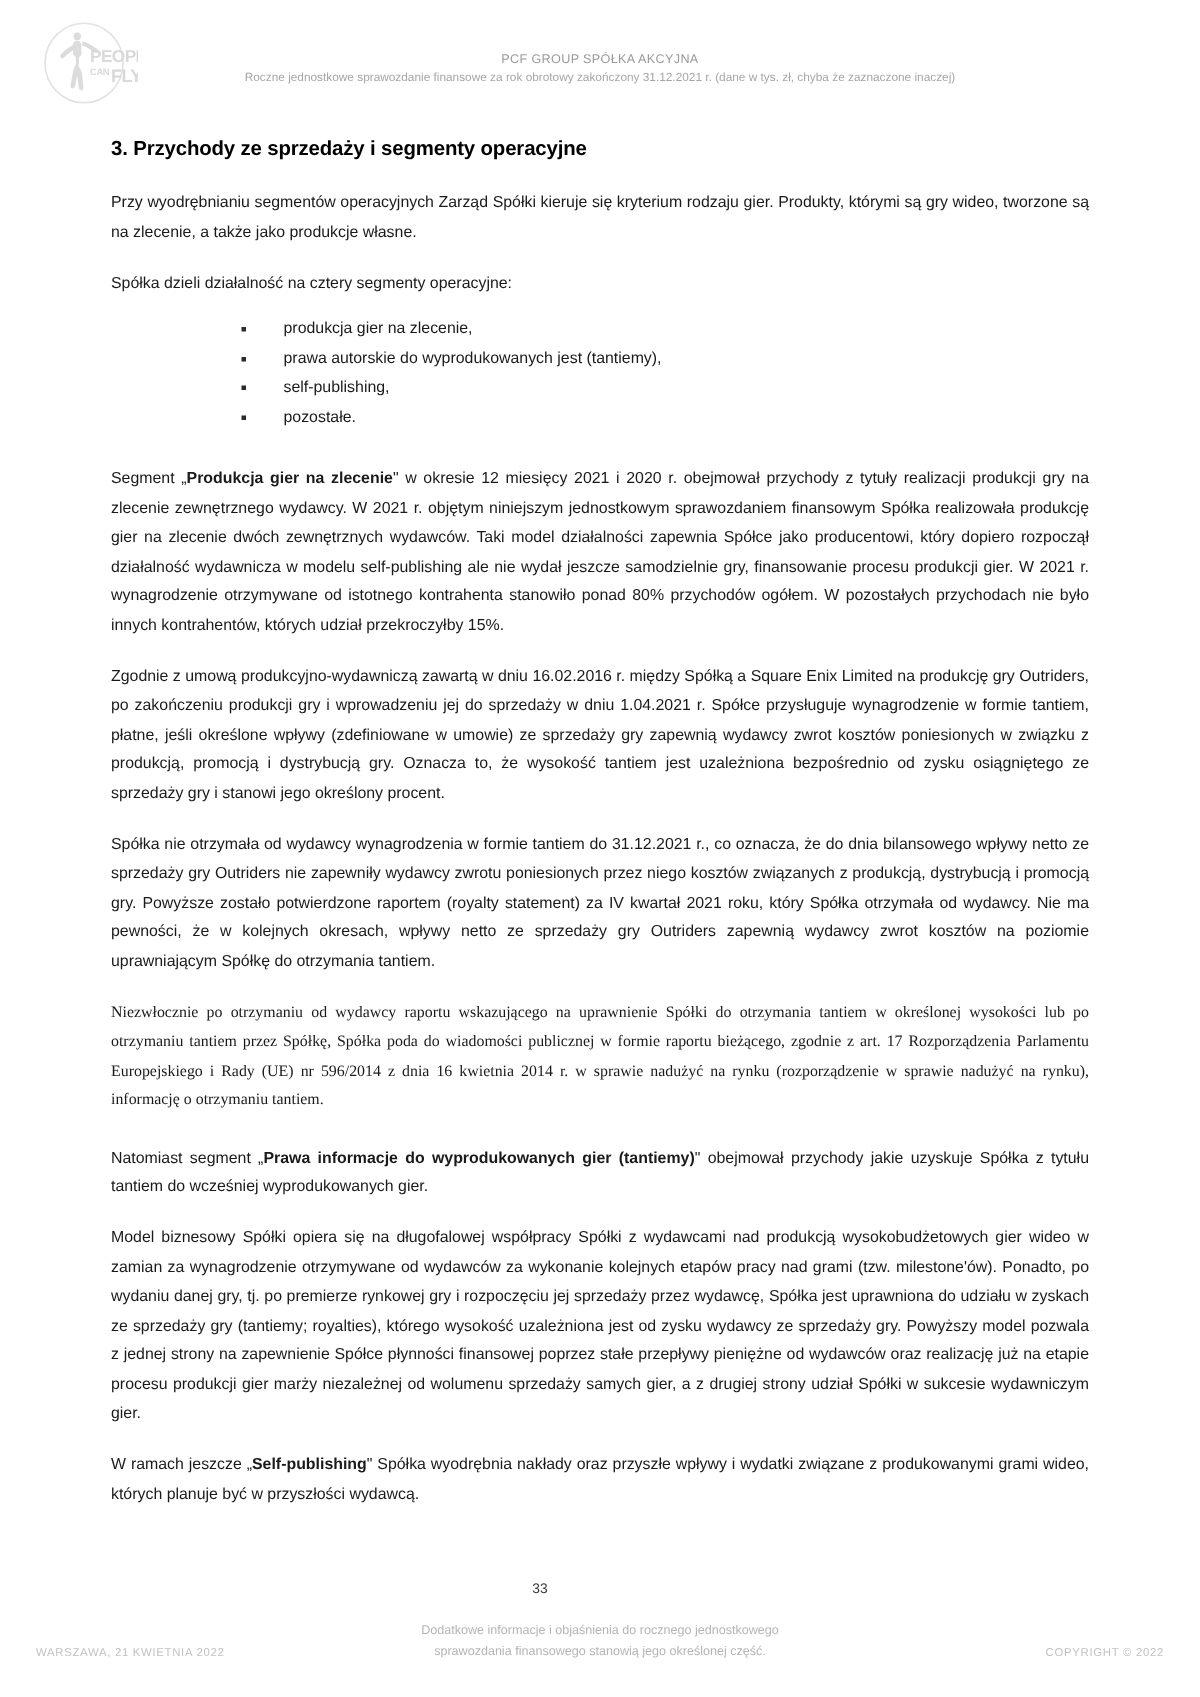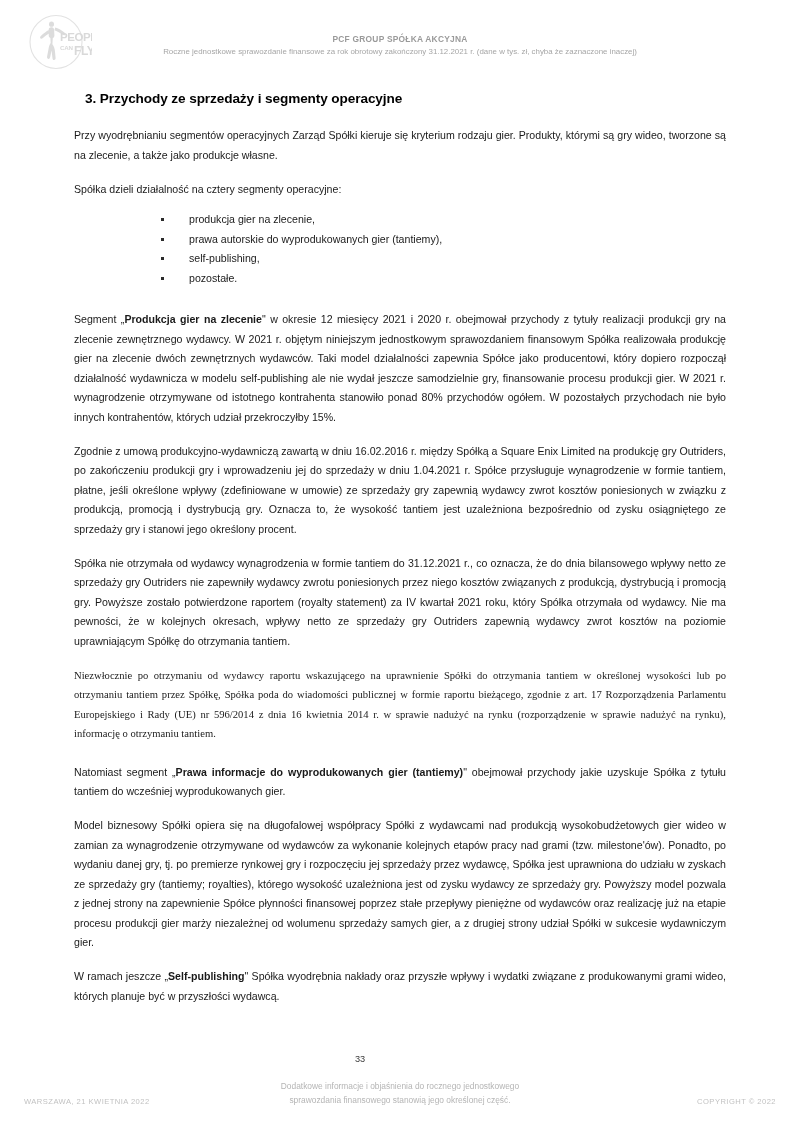--- a/index.html
+++ b/index.html
@@ -41,21 +41,21 @@
   }
   .header-text {
     position: absolute;
     left: 110px;
     top: 33px;
     width: 580px;
     text-align: center;
   }
   .header-company {
     font-size: 8.4px;
-    font-weight: bold;
+    font-weight: normal;
     letter-spacing: 0.25px;
     color: #9a9a9a;
     line-height: 12px;
     white-space: nowrap;
   }
   .header-subtitle {
     font-size: 7.9px;
     font-weight: normal;
     color: #a6a6a6;
     line-height: 12px;
@@ -67,21 +67,21 @@
   .content {
     position: absolute;
     left: 74px;
     top: 90px;
     width: 652px;
   }
   h1.section-title {
     font-size: 13.6px;
     font-weight: bold;
     color: #000000;
-    margin: 0 0 18px 11px;
+    margin: 0 0 18px 0;
     letter-spacing: -0.1px;
     line-height: 18px;
   }
   p.body-par {
     font-size: 10.6px;
     line-height: 19.5px;
     color: #1a1a1a;
     text-align: justify;
     margin: 0 0 14.5px 0;
     -webkit-hyphens: none;
@@ -203,21 +203,21 @@
   <div class="content">
 
     <h1 class="section-title">3. Przychody ze sprzedaży i segmenty operacyjne</h1>
 
     <p class="body-par">Przy wyodrębnianiu segmentów operacyjnych Zarząd Spółki kieruje się kryterium rodzaju gier. Produkty, którymi są gry wideo, tworzone są na zlecenie, a także jako produkcje własne.</p>
 
     <p class="body-par tight">Spółka dzieli działalność na cztery segmenty operacyjne:</p>
 
     <ul class="segment-list">
       <li>produkcja gier na zlecenie,</li>
-      <li>prawa autorskie do wyprodukowanych gier (tantiemy),</li>
+      <li>prawa autorskie do wyprodukowanych jest (tantiemy),</li>
       <li>self-publishing,</li>
       <li>pozostałe.</li>
     </ul>
 
     <p class="body-par"><span>Segment „</span><b>Produkcja gier na zlecenie</b><span>" w okresie 12 miesięcy 2021 i 2020 r. obejmował przychody z tytuły realizacji produkcji gry na zlecenie zewnętrznego wydawcy. W 2021 r. objętym niniejszym jednostkowym sprawozdaniem finansowym Spółka realizowała produkcję gier na zlecenie dwóch zewnętrznych wydawców. Taki model działalności zapewnia Spółce jako producentowi, który dopiero rozpoczął działalność wydawnicza w modelu self-publishing ale nie wydał jeszcze samodzielnie gry, finansowanie procesu produkcji gier. W 2021 r. wynagrodzenie otrzymywane od istotnego kontrahenta stanowiło ponad 80% przychodów ogółem. W pozostałych przychodach nie było innych kontrahentów, których udział przekroczyłby 15%.</span></p>
 
     <p class="body-par">Zgodnie z umową produkcyjno-wydawniczą zawartą w dniu 16.02.2016 r. między Spółką a Square Enix Limited na produkcję gry Outriders, po zakończeniu produkcji gry i wprowadzeniu jej do sprzedaży w dniu 1.04.2021 r. Spółce przysługuje wynagrodzenie w formie tantiem, płatne, jeśli określone wpływy (zdefiniowane w umowie) ze sprzedaży gry zapewnią wydawcy zwrot kosztów poniesionych w związku z produkcją, promocją i dystrybucją gry. Oznacza to, że wysokość tantiem jest uzależniona bezpośrednio od zysku osiągniętego ze sprzedaży gry i stanowi jego określony procent.</p>
 
     <p class="body-par">Spółka nie otrzymała od wydawcy wynagrodzenia w formie tantiem do 31.12.2021 r., co oznacza, że do dnia bilansowego wpływy netto ze sprzedaży gry Outriders nie zapewniły wydawcy zwrotu poniesionych przez niego kosztów związanych z produkcją, dystrybucją i promocją gry. Powyższe zostało potwierdzone raportem (royalty statement) za IV kwartał 2021 roku, który Spółka otrzymała od wydawcy. Nie ma pewności, że w kolejnych okresach, wpływy netto ze sprzedaży gry Outriders zapewnią wydawcy zwrot kosztów na poziomie uprawniającym Spółkę do otrzymania tantiem.</p>
 

